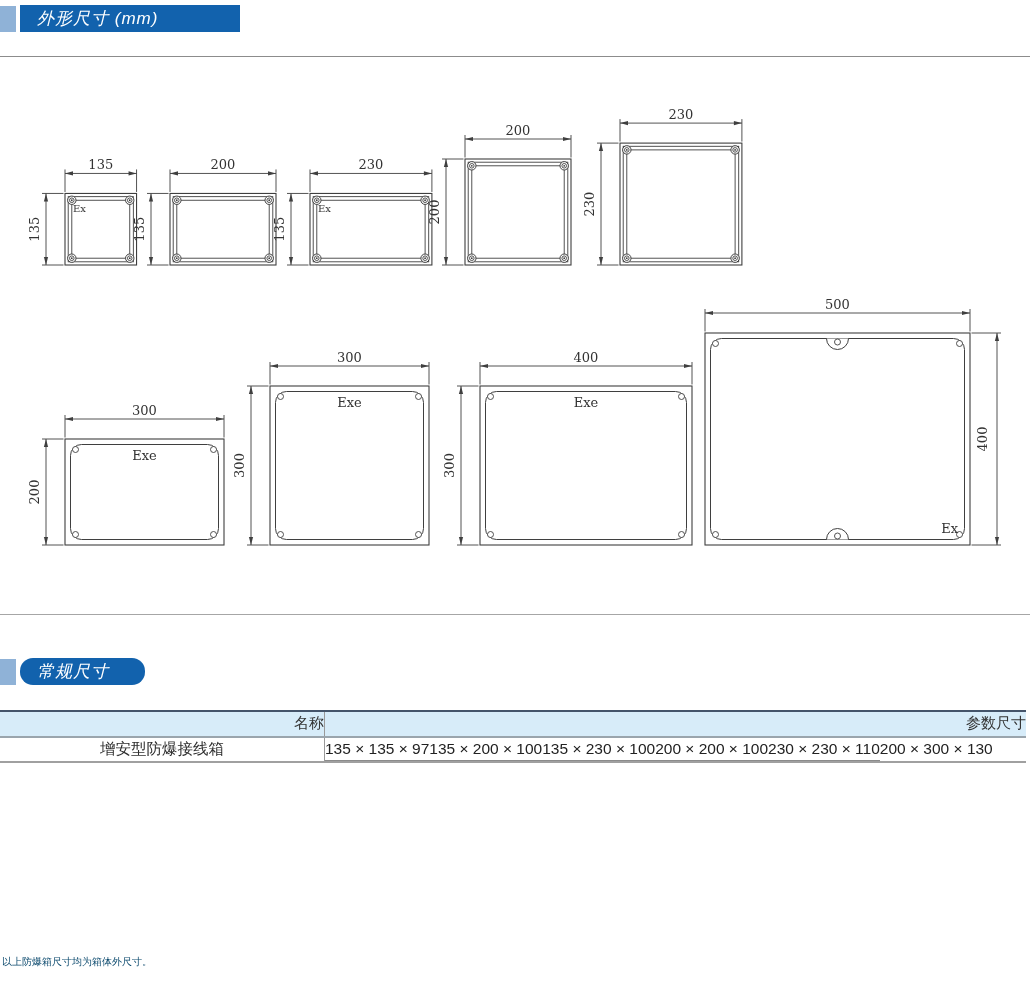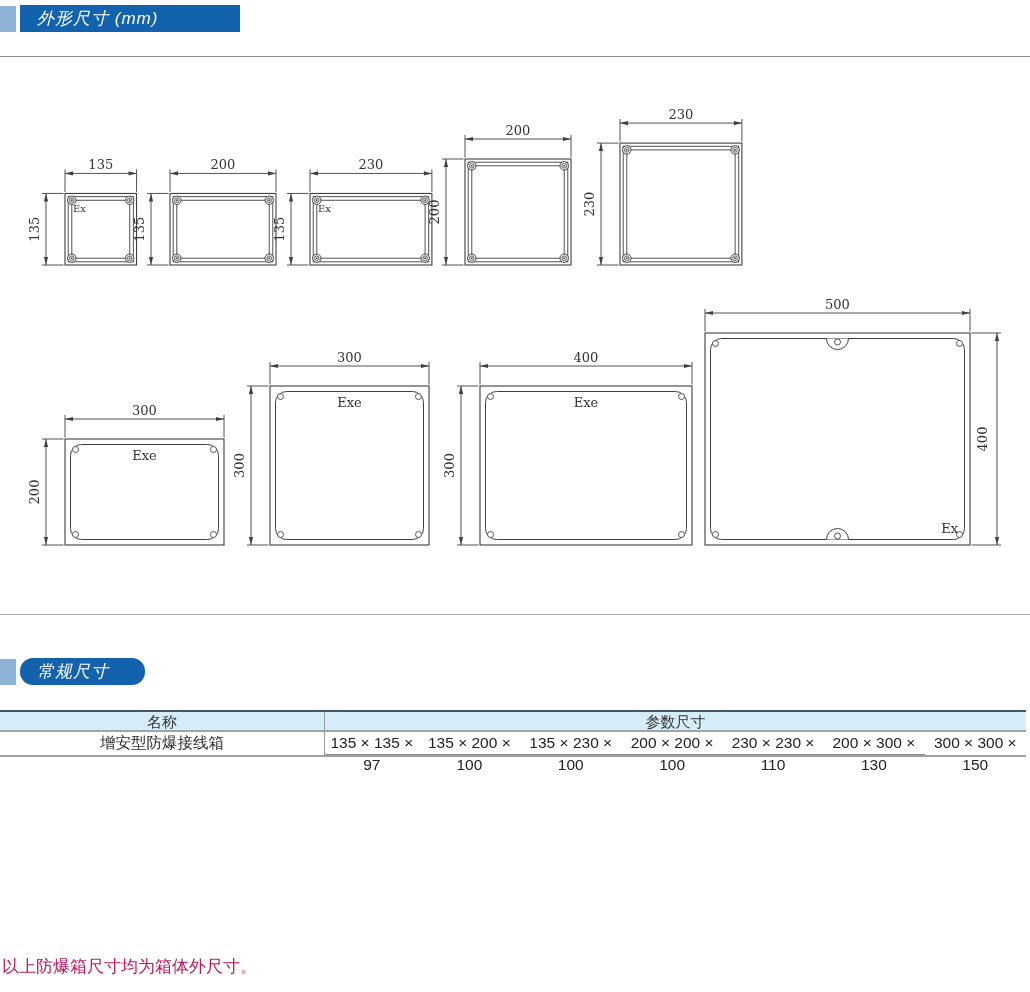--- a/index.html
+++ b/index.html
@@ -22,32 +22,32 @@
   #drawings-svg { position:absolute; left:0; top:58px; }
   #drawings-svg text.dim { font-family:"DejaVu Serif", serif; font-size:13px; fill:#333; }
   #drawings-svg text.mark { font-family:"DejaVu Serif", serif; fill:#333; }
 
   
   .size-table { position:absolute; left:0; top:710px; width:1026px;
                 border-bottom:2px solid #a0a0a0; font-size:15px; }
   .thead { display:flex; background:var(--thead-bg,#d7ecf9);
            border-top:2px solid var(--thead-top,#44546a);
            border-bottom:2px solid #9aa5ad; }
-  .th { height:18px; line-height:21px; text-align:center; color:#333;font-family:Liberation Serif, serif; }
+  .th { height:24px; line-height:21px; text-align:right; color:#333; }
   .col1 { width:325px; border-right:1px solid #999; }
   .col2 { flex:1; }
   .tbody { display:flex; align-items:stretch; }
   .name-cell { display:flex; align-items:center; justify-content:center;
                font-size:15.5px; color:#2e2e2e; }
   .rows { display:flex; }
   .size-row { height:23.2px; line-height:22px; text-align:center; font-size:15.5px;
               color:#222; border-bottom:1px solid #8b8b8b; }
   .size-row:last-child { border-bottom:none; }
 
-  .footnote { position:absolute; left:2px; top:955px; font-size:17px; color:#be185d; }
+  .footnote { position:absolute; left:2px; top:955px; font-size:10px; color:#0c4a6e; }
 </style>
 </head>
 <body>
 
 <div class="page">
 
   <div class="section-header" style="top:5px;">
     <div class="accent-square"></div>
     <div class="header-bar" style="width:220px;">外形尺寸 (mm)</div>
   </div>
@@ -306,20 +306,19 @@
     </div>
     <div class="tbody">
       <div class="name-cell col1">增安型防爆接线箱</div>
       <div class="rows col2" id="size-rows">
           <div class="size-row">135 × 135 × 97</div>
           <div class="size-row">135 × 200 × 100</div>
           <div class="size-row">135 × 230 × 100</div>
           <div class="size-row">200 × 200 × 100</div>
           <div class="size-row">230 × 230 × 110</div>
           <div class="size-row">200 × 300 × 130</div>
-          <div class="size-row">300 × 300 × 150</div>
         </div>
     </div>
   </div>
 
   <div class="footnote">以上防爆箱尺寸均为箱体外尺寸。</div>
 
 </div>
 
 </body></html>

